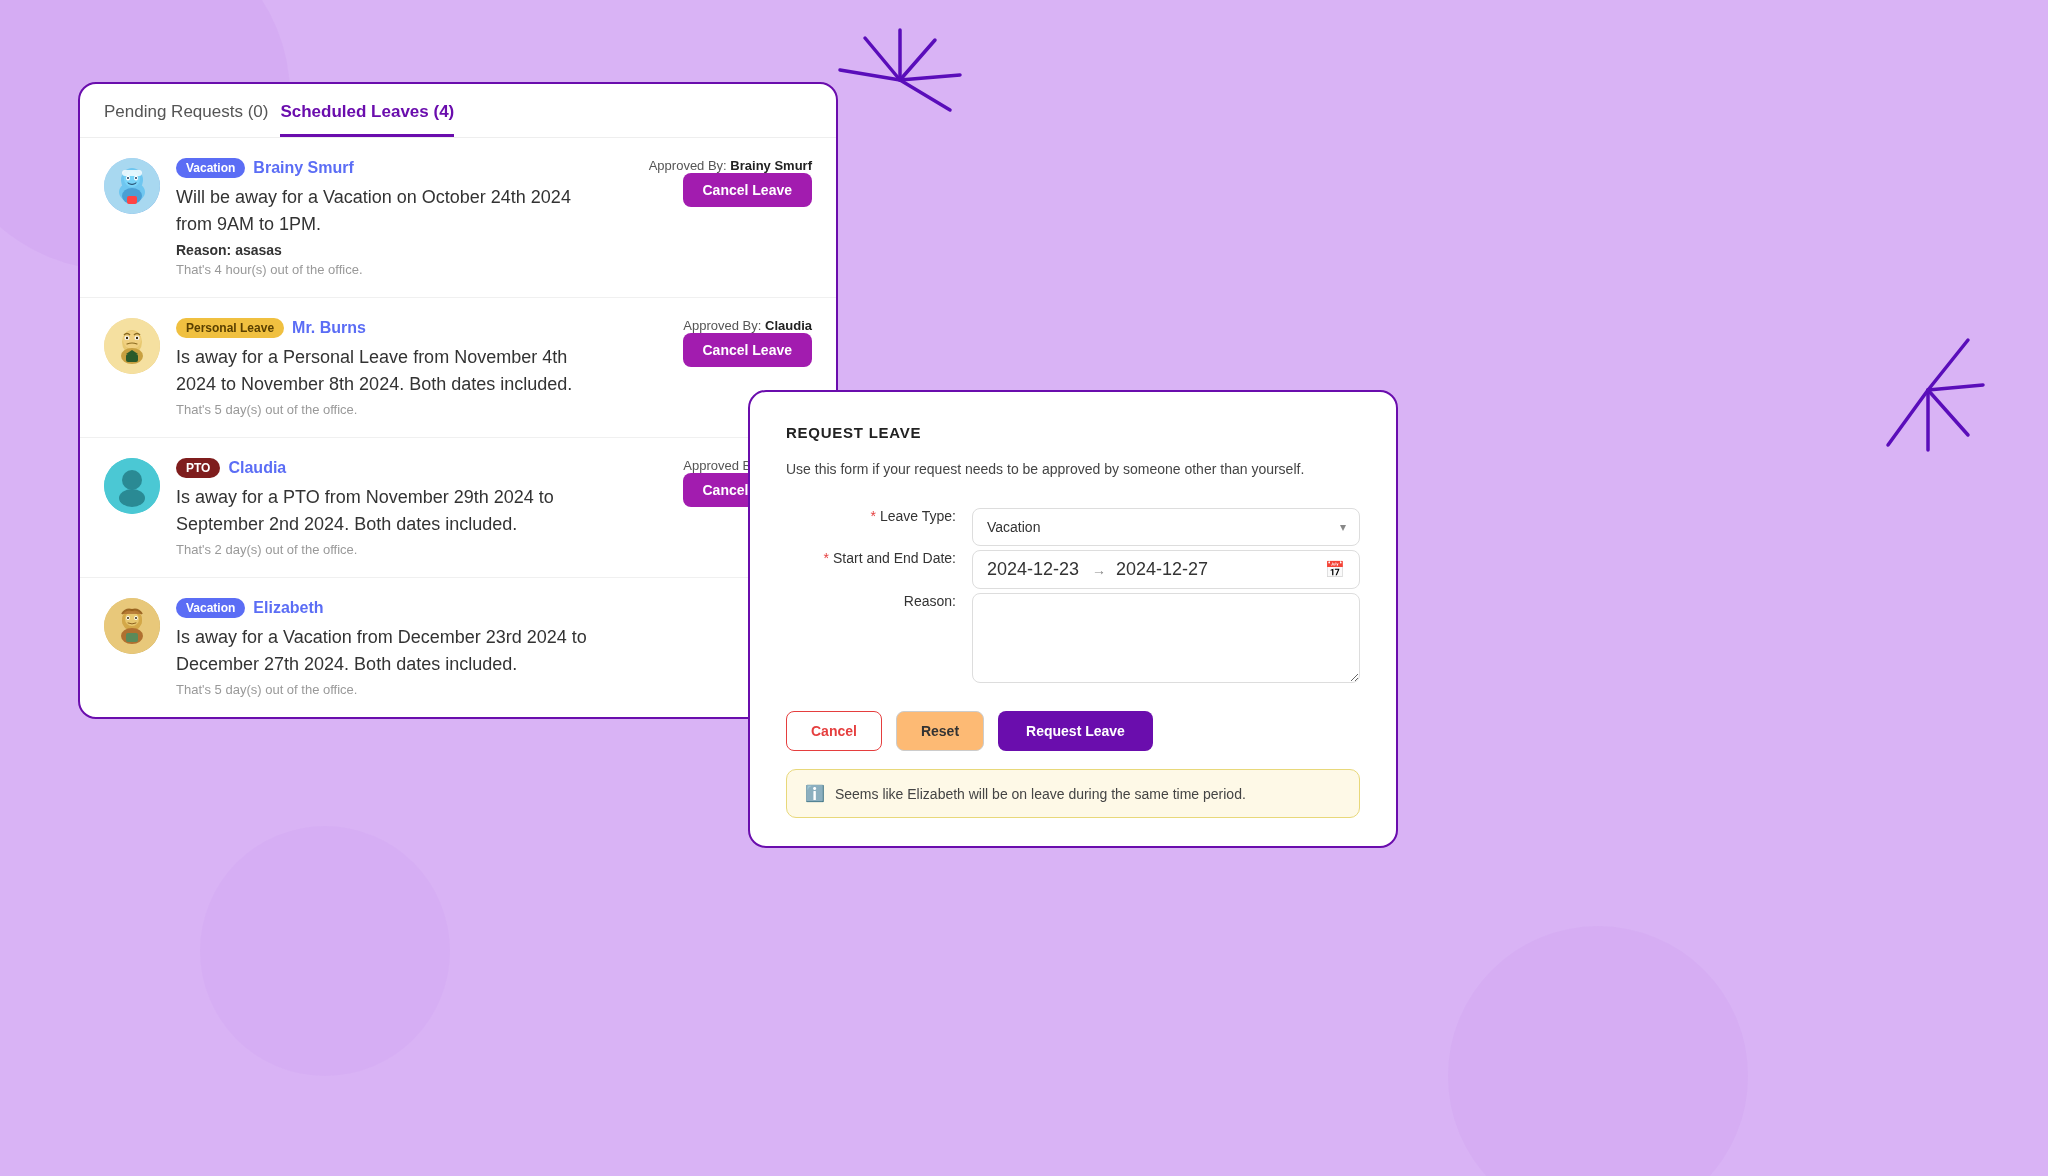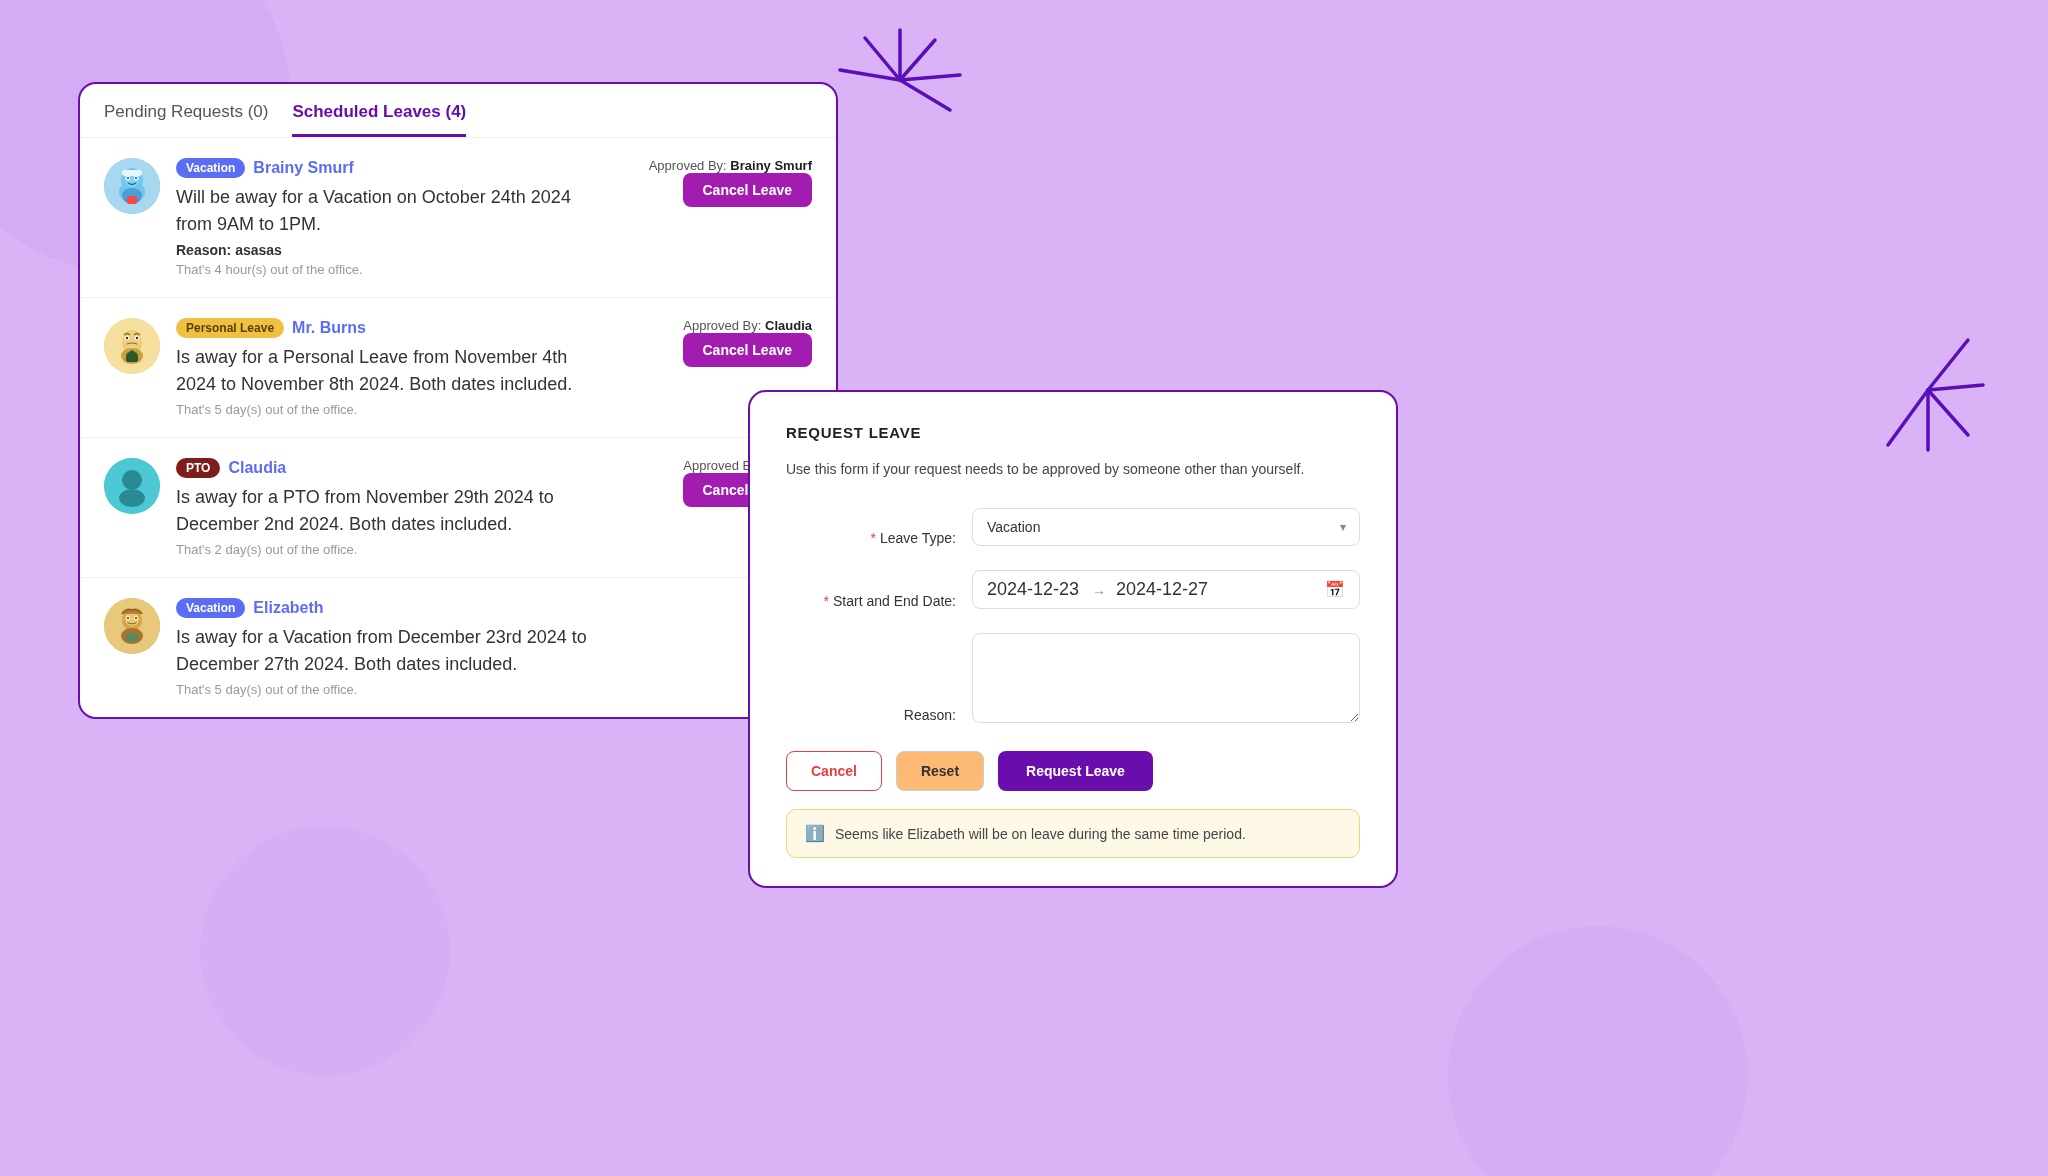--- a/index.html
+++ b/index.html
@@ -31,21 +31,21 @@
       background: #fff;
       border-radius: 18px;
       border: 2px solid #6a0dad;
       padding: 0;
       overflow: hidden;
     }
     .panel-tabs {
       display: flex;
       padding: 18px 24px 0 24px;
       border-bottom: 1px solid #eee;
-      gap: 24px;
+      gap: 12px;
     }
     .tab {
       padding-bottom: 12px;
       font-size: 17px;
       color: #555;
       cursor: pointer;
       border-bottom: 3px solid transparent;
       white-space: nowrap;
     }
     .tab.active {
@@ -180,22 +180,22 @@
       margin-bottom: 18px;
     }
     .request-subtitle {
       font-size: 14px;
       color: #444;
       margin-bottom: 28px;
       line-height: 1.5;
     }
     .form-row {
       display: flex;
-      align-items: flex-end;
-      margin-bottom: 24px;
+      align-items: flex-start;
+      margin-bottom: 4px;
       gap: 16px;
     }
     .form-label {
       text-align: right;
       min-width: 170px;
       font-size: 14px;
       color: #333;
       flex-shrink: 0;
     }
     .form-label .required {
@@ -440,21 +440,21 @@
           <circle cx="28" cy="28" r="28" fill="#4bc8d4"></circle>
           <circle cx="28" cy="22" r="10" fill="#2a8a94"></circle>
           <ellipse cx="28" cy="40" rx="13" ry="9" fill="#2a8a94"></ellipse>
         </svg>
       </div>
       <div class="leave-content">
         <div class="leave-header">
           <span class="badge badge-pto">PTO</span>
           <span class="leave-name">Claudia</span>
         </div>
-        <div class="leave-desc">Is away for a PTO from November 29th 2024 to December 2nd 2024. Both dates included.</div>
+        <div class="leave-desc">Is away for a PTO from November 29th 2024 to September 2nd 2024. Both dates included.</div>
         <div class="leave-duration">That's 2 day(s) out of the office.</div>
       </div>
       <div class="leave-actions">
         <div class="approved-by">
           <span>Approved By:</span> <strong>Claudia</strong>
         </div>
         <button class="btn-cancel-leave">Cancel Leave</button>
       </div>
     </div>
 

